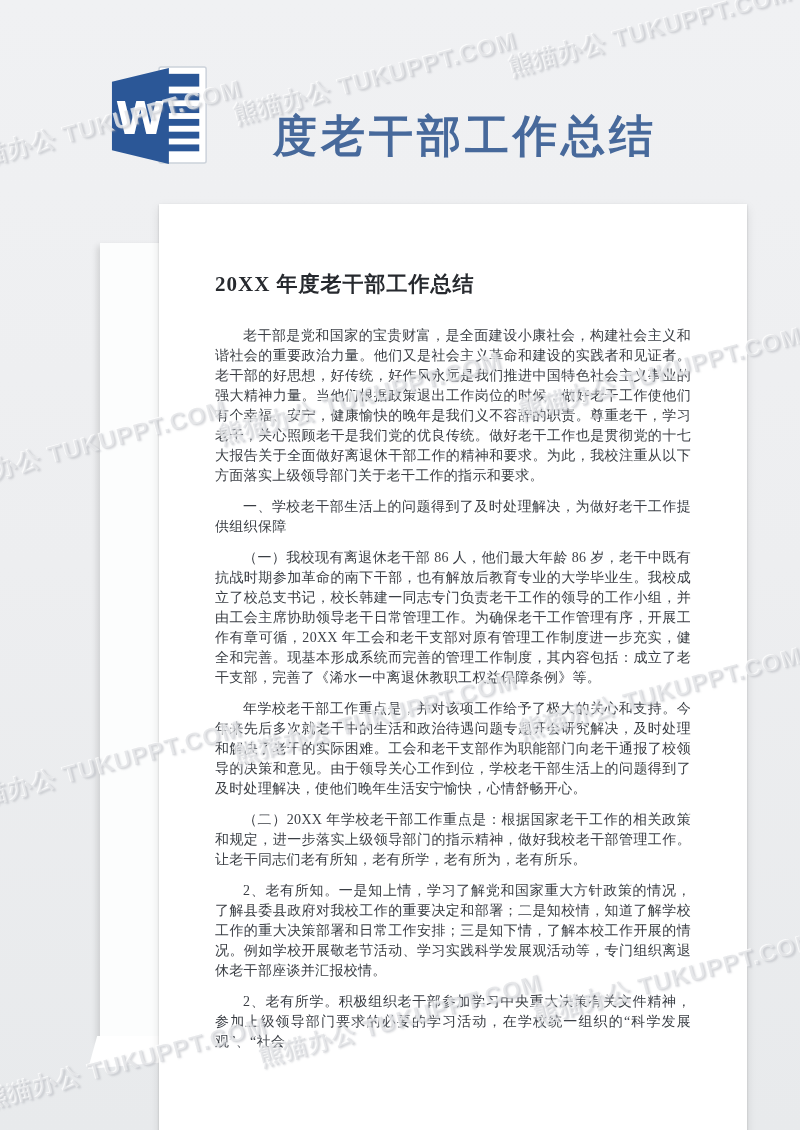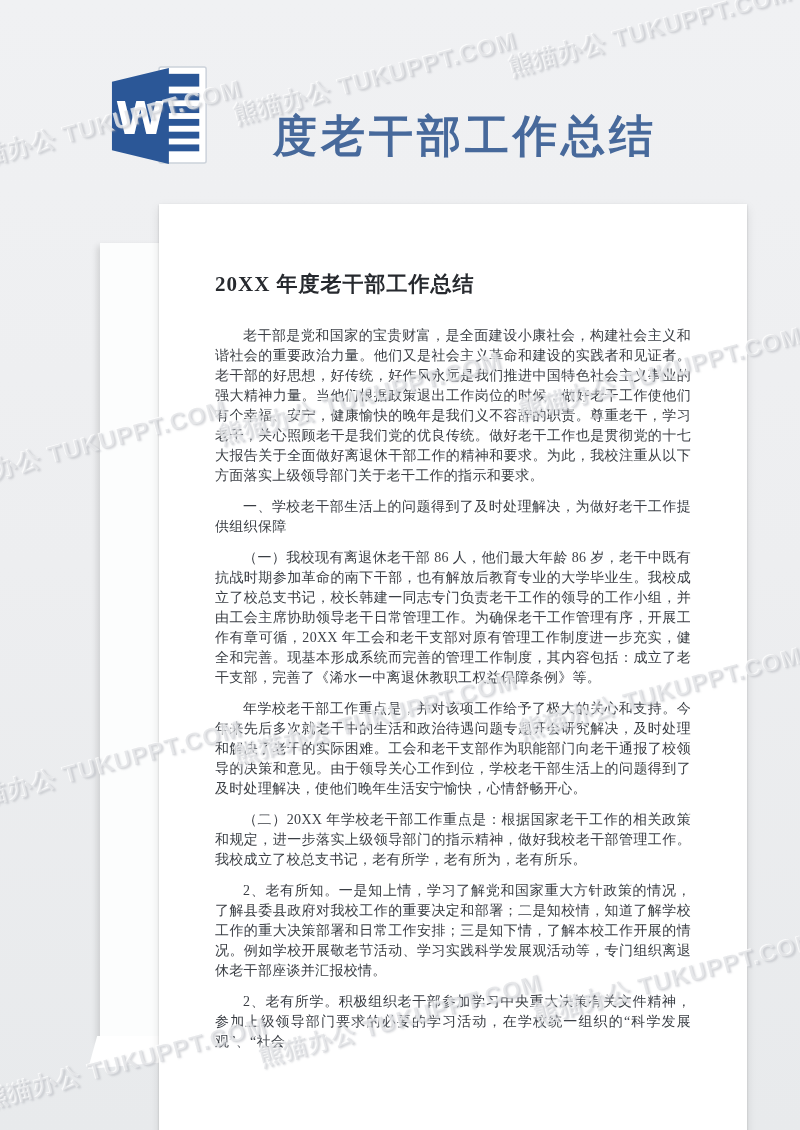--- a/index.html
+++ b/index.html
@@ -84,21 +84,21 @@
   <div class="sheet-wedge"></div>
 
   <div class="page">
     <div class="page-inner">
       <h2 class="doc-title">20XX 年度老干部工作总结</h2>
       <div>
           <p class="para">老干部是党和国家的宝贵财富，是全面建设小康社会，构建社会主义和谐社会的重要政治力量。他们又是社会主义革命和建设的实践者和见证者。老干部的好思想，好传统，好作风永远是我们推进中国特色社会主义事业的强大精神力量。当他们根据政策退出工作岗位的时候，做好老干工作使他们有个幸福、安宁，健康愉快的晚年是我们义不容辞的职责。尊重老干，学习老干，关心照顾老干是我们党的优良传统。做好老干工作也是贯彻党的十七大报告关于全面做好离退休干部工作的精神和要求。为此，我校注重从以下方面落实上级领导部门关于老干工作的指示和要求。</p>
           <p class="para">一、学校老干部生活上的问题得到了及时处理解决，为做好老干工作提供组织保障</p>
           <p class="para">（一）我校现有离退休老干部 86 人，他们最大年龄 86 岁，老干中既有抗战时期参加革命的南下干部，也有解放后教育专业的大学毕业生。我校成立了校总支书记，校长韩建一同志专门负责老干工作的领导的工作小组，并由工会主席协助领导老干日常管理工作。为确保老干工作管理有序，开展工作有章可循，20XX 年工会和老干支部对原有管理工作制度进一步充实，健全和完善。现基本形成系统而完善的管理工作制度，其内容包括：成立了老干支部，完善了《浠水一中离退休教职工权益保障条例》等。</p>
           <p class="para">年学校老干部工作重点是，并对该项工作给予了极大的关心和支持。今年来先后多次就老干中的生活和政治待遇问题专题开会研究解决，及时处理和解决了老干的实际困难。工会和老干支部作为职能部门向老干通报了校领导的决策和意见。由于领导关心工作到位，学校老干部生活上的问题得到了及时处理解决，使他们晚年生活安宁愉快，心情舒畅开心。</p>
-          <p class="para">（二）20XX 年学校老干部工作重点是：根据国家老干工作的相关政策和规定，进一步落实上级领导部门的指示精神，做好我校老干部管理工作。我校成立了校总支书记，老有所学，老有所为，老有所乐。</p>
+          <p class="para">（二）20XX 年学校老干部工作重点是：根据国家老干工作的相关政策和规定，进一步落实上级领导部门的指示精神，做好我校老干部管理工作。让老干同志们老有所知，老有所学，老有所为，老有所乐。</p>
           <p class="para">2、老有所知。一是知上情，学习了解党和国家重大方针政策的情况，了解县委县政府对我校工作的重要决定和部署；二是知校情，知道了解学校工作的重大决策部署和日常工作安排；三是知下情，了解本校工作开展的情况。例如学校开展敬老节活动、学习实践科学发展观活动等，专门组织离退休老干部座谈并汇报校情。</p>
           <p class="para">2、老有所学。积极组织老干部参加学习中央重大决策有关文件精神，参加上级领导部门要求的必要的学习活动，在学校统一组织的“科学发展观”、“社会</p>
         </div>
     </div>
   </div>
 
   <div class="wm-layer">
       <div class="wm" style="left: -40px; top: 148px;">熊猫办公 TUKUPPT.COM</div>
       <div class="wm" style="left: 235px; top: 100px;">熊猫办公 TUKUPPT.COM</div>
       <div class="wm" style="left: 510px; top: 52px;">熊猫办公 TUKUPPT.COM</div>

